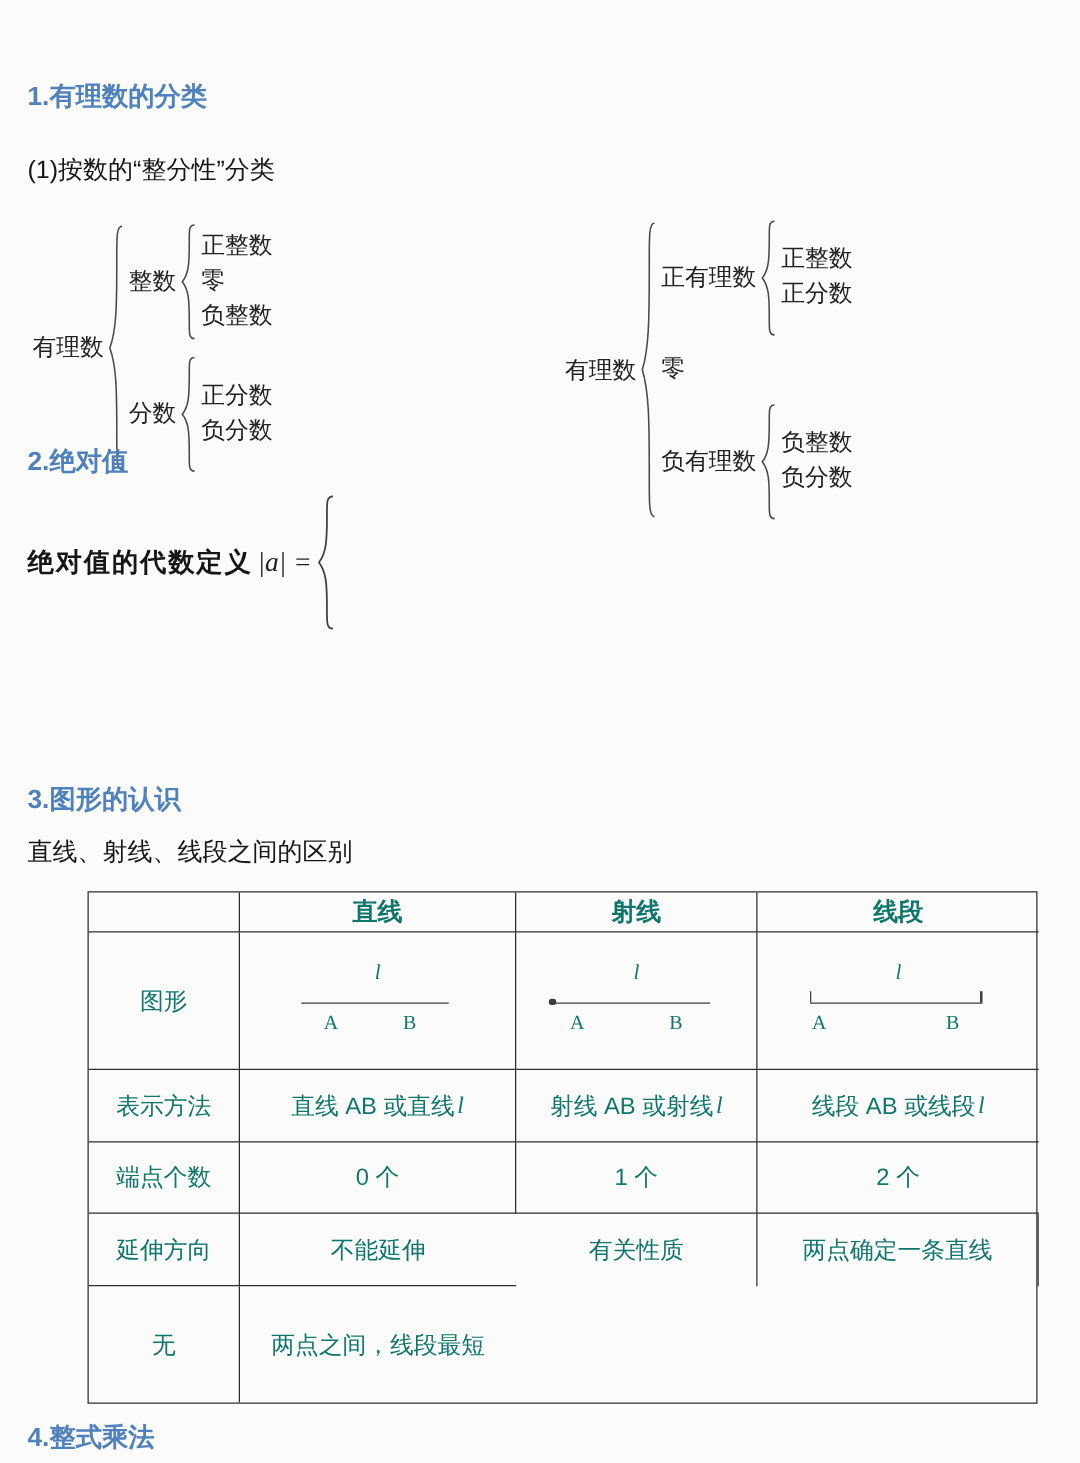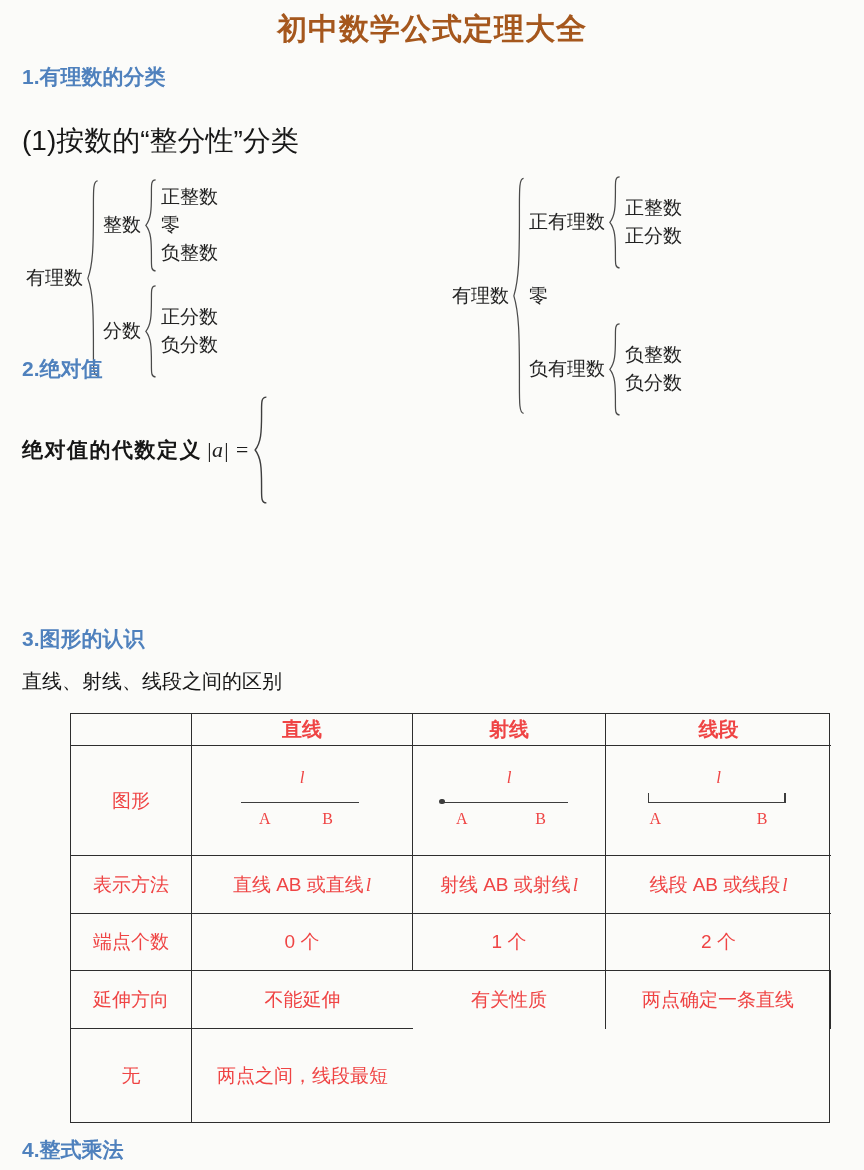--- a/index.html
+++ b/index.html
@@ -6,21 +6,21 @@
   html,body { width: 864px; background: #fbfbf9; }
   body { font-family: "Liberation Sans", sans-serif; color: #1d1d1d; }
   .page { position: relative; width: 864px; height: 1170px; background: #fbfbf9; overflow: hidden; }
 
   .doc-title { position: absolute; top: 9px; left: 0; width: 100%; text-align: center;
     font-size: 30px; font-weight: bold; color: #a5571d; letter-spacing: 1px; }
 
   .sec-h { position: absolute; left: 22px; font-size: 21px; font-weight: bold; color: #4f81bd; }
   .h1 { top: 63px; } .h2 { top: 355px; } .h3 { top: 625px; } .h4 { top: 1136px; }
 
-  .sub-label { position: absolute; top: 122px; font-size: 28px; color: #161616; }
+  .sub-label { position: absolute; top: 122px; font-size: 20px; color: #161616; }
   .sub1 { left: 22px; } .sub2 { left: 478px; }
 
   
   .tree { position: absolute; display: flex; align-items: center;
     font-family: "Liberation Serif", "DejaVu Serif", serif; font-size: 19px; color: #222; }
   .tree1 { left: 26px; top: 179px; }
   .tree2 { left: 452px; top: 176px; }
   .t-branches { display: flex; flex-direction: column; gap: 13px; }
   .t-branch { display: flex; align-items: center; }
   .t-leaves { display: flex; flex-direction: column; align-items: flex-start; }
@@ -40,21 +40,21 @@
   .f-cases { display: flex; flex-direction: column; margin-left: 5px;
     font-family: "Liberation Serif", "DejaVu Serif", serif; font-style: italic; font-size: 21px; }
   .f-cases span { line-height: 33px; white-space: nowrap; }
 
   .tbl-subtitle { position: absolute; left: 22px; top: 668px; font-size: 20px; color: #161616; }
 
   
   .tbl { position: absolute; left: 70px; top: 713px; width: 760px;
     display: grid; grid-template-columns: 121px 221px 193px 225px;
     grid-template-rows: 32px 110px 58px 57px 58px 93px;
-    border: 1.6px solid #2e2e2e; font-size: 19px; color: #ef4444; background: transparent; }
+    border: 1.6px solid #2e2e2e; font-size: 19px; color: #0f766e; background: transparent; }
   .cell { border-right: 1.4px solid #2e2e2e; border-bottom: 1.4px solid #2e2e2e;
     display: flex; align-items: center; justify-content: center; text-align: center; padding: 2px; }
   .cell.c4 { border-right: none; }
   .cell.rlast { border-bottom: none; text-align: center; }
   .cell.hdr { font-weight: bold; font-size: 20px; }
   .cell i { font-family: "Liberation Serif", "DejaVu Serif", serif; font-style: italic; margin-left: 2px; }
 
   
   .fig { position: relative; width: 150px; height: 70px; }
   .fig-l { position: absolute; top: 2px; left: 50%; transform: translateX(-46%);
@@ -72,21 +72,20 @@
     justify-content: space-between; font-family: "Liberation Serif", "DejaVu Serif", serif; font-size: 16px; }
   .p-line { padding: 0 44px 0 32px; }
   .p-ray  { padding: 0 38px 0 22px; }
   .p-seg  { padding: 0 26px 0 6px; }
 </style>
 </head>
 <body>
 
 <div class="page">
 
-  <div class="doc-title">初中数学公式定理大全</div>
 
   <div class="sec-h h1">1.有理数的分类</div>
   <div class="sub-label sub1">(1)按数的“整分性”分类</div>
 
   <div class="tree tree1">
     <span class="t-root">有理数</span>
     <svg class="brace" viewBox="0 0 14 100" preserveAspectRatio="none" aria-hidden="true">
         <path vector-effect="non-scaling-stroke" d="M12.5 1 C7.5 1 8 6 8 16 C8 34 7.5 43 2 50 C7.5 57 8 66 8 84 C8 94 7.5 99 12.5 99"></path>
       </svg>
     <div class="t-branches">

